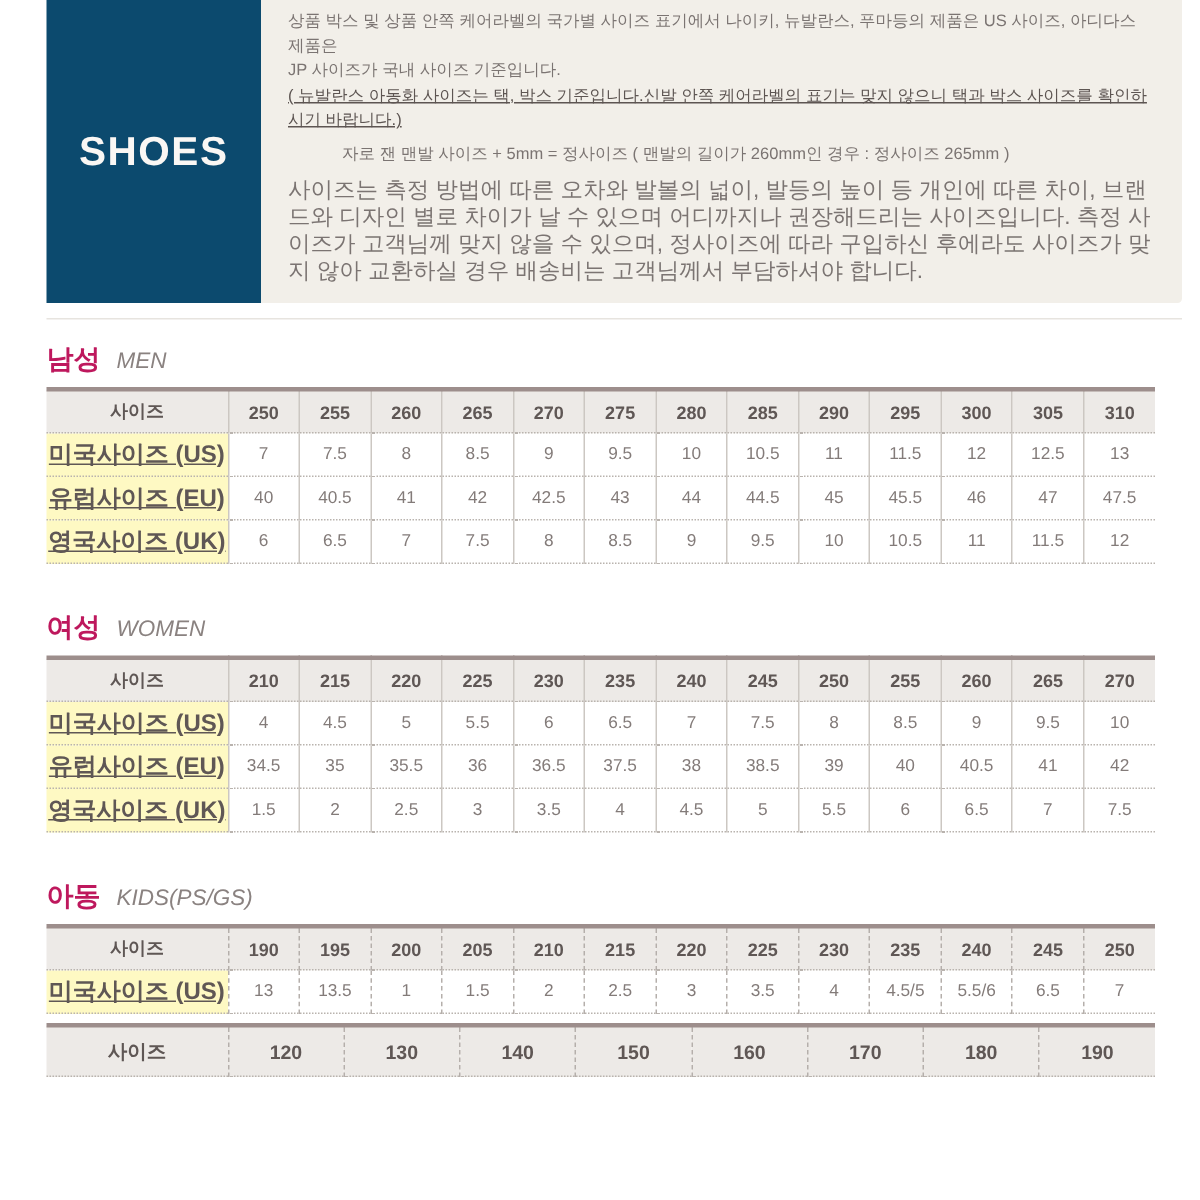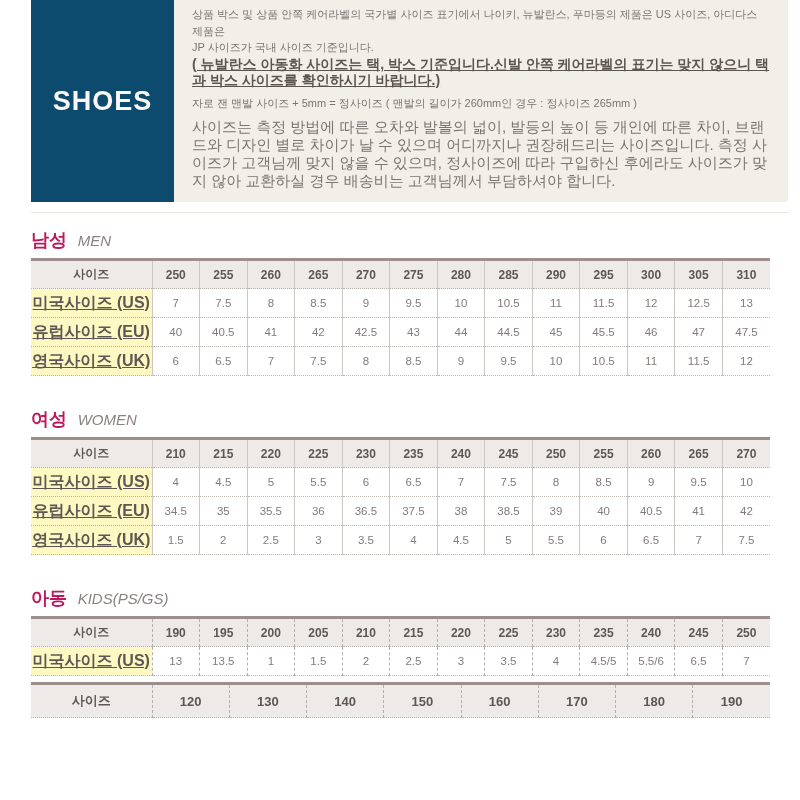--- a/index.html
+++ b/index.html
@@ -28,29 +28,29 @@
   }
   .info-panel {
     flex: 1;
     background: #f2efe9;
     min-height: 196px;
     padding: 6px 18px 10px 18px;
     border-radius: 0 0 3px 0;
   }
   .intro-line { font-size: 11px; line-height: 16.5px; color: #7b7472; }
   .intro-note {
-    font-size: 14px; line-height: 16.5px;
-    color: #5d5552; font-weight: bold;
+    font-size: 11px; line-height: 16.5px;
+    color: #5d5552; font-weight: normal;
     text-decoration: underline;
   }
   .panel-heading {
     margin-top: 15px;
     font-size: 13px; font-weight: bold; color: #564f4c;
   }
-  .panel-text { margin-top: 6px; font-size: 11px; line-height: 16px; color: #7b7472; }
+  .panel-text { margin-top: 6px; font-size: 11px; line-height: 16px; color: #7b7472; margin-left: 36px; }
   .panel-para { margin-top: 7px; font-size: 15px; line-height: 18px; color: #7b7472; }
 
   .header-divider {
     margin: 10px 12px 0 31px;
     border-top: 1px solid #e7e4df;
     height: 0;
   }
 
   
   .content { margin: 0 30px 0 31px; }

